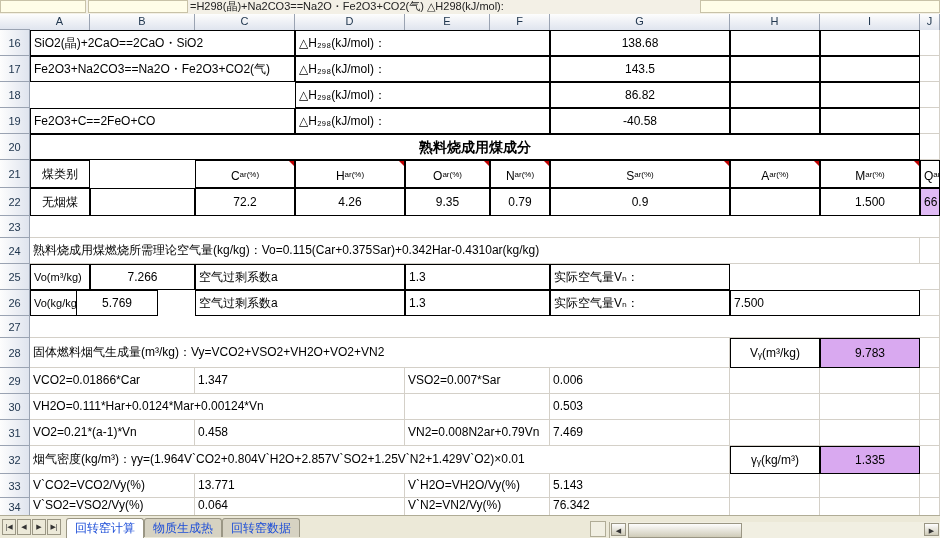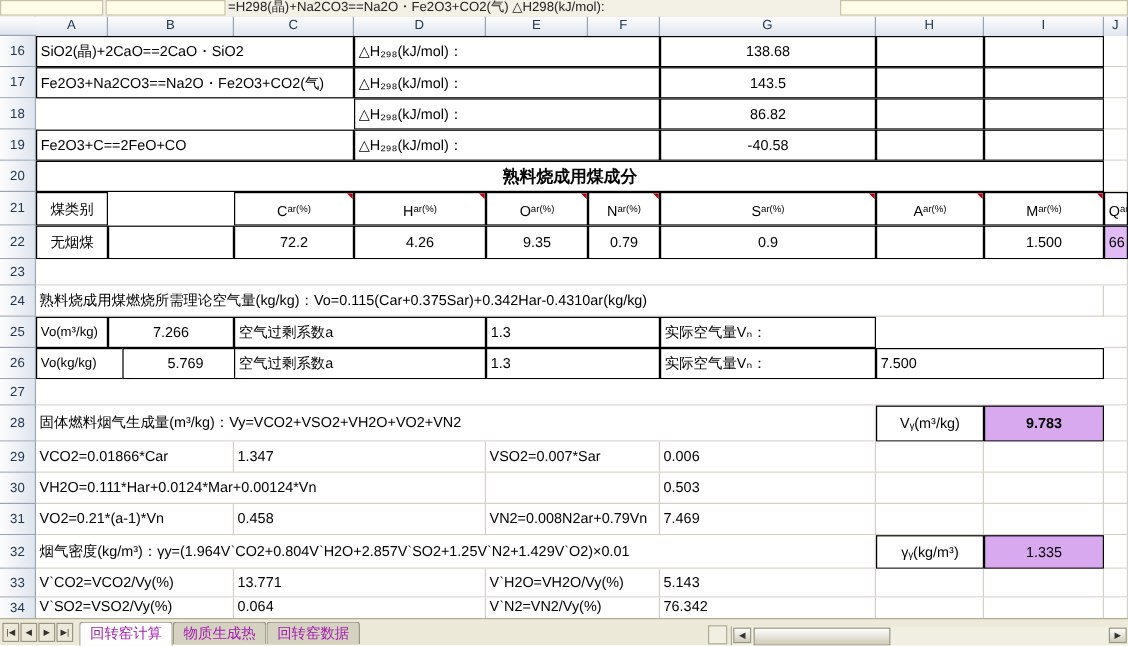--- a/index.html
+++ b/index.html
@@ -87,21 +87,21 @@
   }
   .navbtns{position:absolute;left:2px;top:3px;display:flex;gap:1px;}
   .navbtn{
     width:14px;height:16px;background:#ece9d8;border:1px solid #9a9684;
     display:flex;align-items:center;justify-content:center;
     font-size:7px;color:#333;box-sizing:border-box;
   }
   .tabs{position:absolute;left:66px;top:0;display:flex;height:22px;}
   .tab{
     height:18px;line-height:18px;padding:0 8px;margin-top:2px;
-    font-size:12px;color:#a21caf;background:#d6d2c2;
+    font-size:12px;color:#1d4ed8;background:#d6d2c2;
     border:1px solid #9a9684;border-bottom:none;
     border-top-left-radius:3px;border-top-right-radius:3px;
   }
   .tab.active{background:#fff;font-weight:normal;height:20px;line-height:19px;margin-top:2px;}
   .hscroll{
     position:absolute;right:0;bottom:0;height:16px;width:330px;
     background:#f1efe2;border-left:1px solid #b0ac96;
   }
   .hscroll .thumb{
     position:absolute;left:18px;top:1px;height:13px;width:112px;
@@ -246,32 +246,32 @@
   <div class="cell" style="left:920px;top:238px;width:20px;height:26px;"></div>
 
   <div class="cell b l" style="left:30px;top:264px;width:60px;height:26px;line-height:25px;font-size:11px;">Vo(m³/kg)</div>
   <div class="cell b c" style="left:90px;top:264px;width:105px;height:26px;line-height:25px;">7.266</div>
   <div class="cell b l" style="left:195px;top:264px;width:210px;height:26px;line-height:25px;">空气过剩系数a</div>
   <div class="cell b l" style="left:405px;top:264px;width:145px;height:26px;line-height:25px;">1.3</div>
   <div class="cell b l" style="left:550px;top:264px;width:180px;height:26px;line-height:25px;">实际空气量Vₙ：</div>
   <div class="cell" style="left:920px;top:264px;width:20px;height:26px;"></div>
 
   <div class="cell b l" style="left:30px;top:290px;width:80px;height:26px;line-height:25px;font-size:11px;">Vo(kg/kg)</div>
-  <div class="cell b c" style="left:102px;top:290px;width:105px;height:26px;line-height:25px;">5.769</div>
+  <div class="cell b c" style="left:76px;top:290px;width:82px;height:26px;line-height:25px;">5.769</div>
   <div class="cell b l" style="left:195px;top:290px;width:210px;height:26px;line-height:25px;">空气过剩系数a</div>
   <div class="cell b l" style="left:405px;top:290px;width:145px;height:26px;line-height:25px;">1.3</div>
   <div class="cell b l" style="left:550px;top:290px;width:180px;height:26px;line-height:25px;">实际空气量Vₙ：</div>
   <div class="cell b l" style="left:730px;top:290px;width:190px;height:26px;line-height:25px;">7.500</div>
   <div class="cell" style="left:920px;top:290px;width:20px;height:26px;"></div>
 
   <div class="cell" style="left:30px;top:316px;width:910px;height:22px;"></div>
 
   <div class="cell l" style="left:30px;top:338px;width:700px;height:30px;line-height:29px;">固体燃料烟气生成量(m³/kg)：Vy=VCO2+VSO2+VH2O+VO2+VN2</div>
   <div class="cell b c" style="left:730px;top:338px;width:90px;height:30px;line-height:29px;">Vᵧ(m³/kg)</div>
-  <div class="cell b c purple" style="left:820px;top:338px;width:100px;height:30px;line-height:29px;font-weight:bold;">9.783</div>
+  <div class="cell b c purple" style="left:820px;top:338px;width:100px;height:30px;line-height:29px;">9.783</div>
   <div class="cell" style="left:920px;top:338px;width:20px;height:30px;"></div>
 
   <div class="cell l" style="left:30px;top:368px;width:165px;height:26px;line-height:25px;">VCO2=0.01866*Car</div>
   <div class="cell l" style="left:195px;top:368px;width:210px;height:26px;line-height:25px;">1.347</div>
   <div class="cell l" style="left:405px;top:368px;width:145px;height:26px;line-height:25px;">VSO2=0.007*Sar</div>
   <div class="cell l" style="left:550px;top:368px;width:180px;height:26px;line-height:25px;">0.006</div>
   <div class="cell" style="left:730px;top:368px;width:90px;height:26px;"></div>
   <div class="cell" style="left:820px;top:368px;width:100px;height:26px;"></div>
   <div class="cell" style="left:920px;top:368px;width:20px;height:26px;"></div>
 

